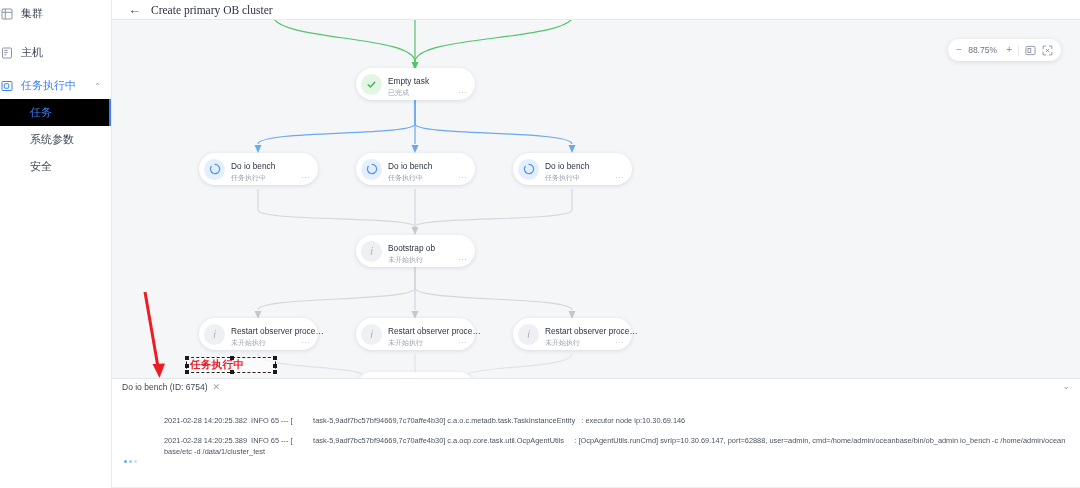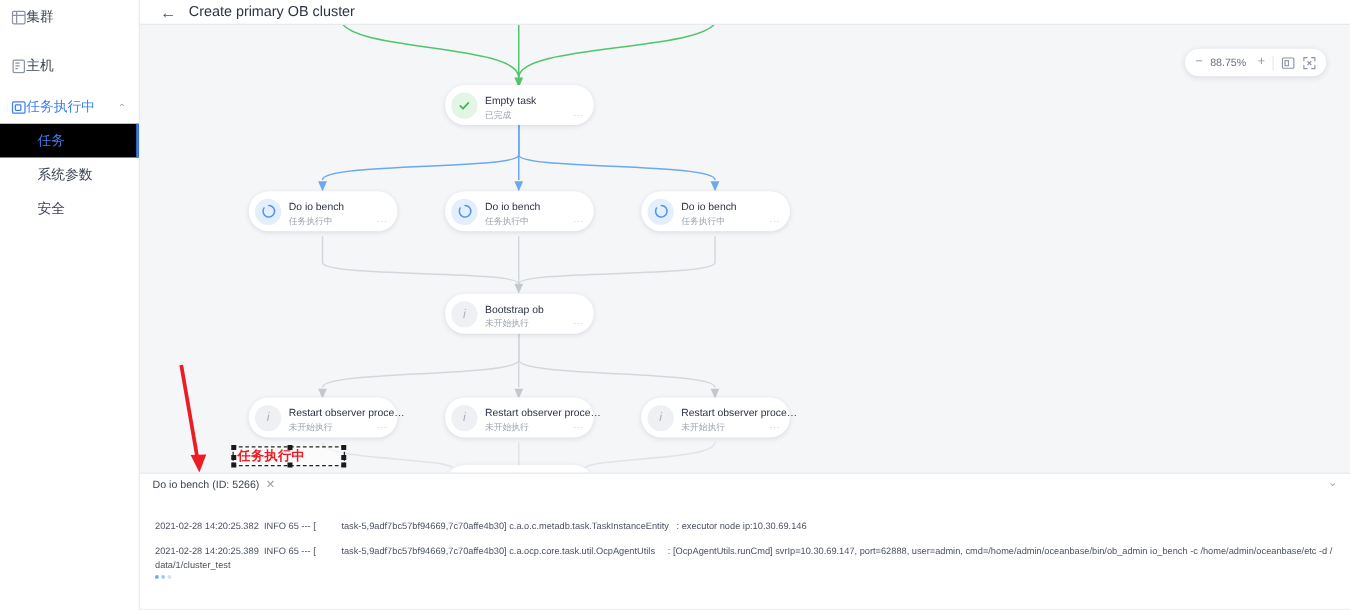--- a/index.html
+++ b/index.html
@@ -10,22 +10,22 @@
   }
   .app { position: relative; width: 1080px; height: 488px; display: flex; }
 
   
   .sidebar {
     width: 112px; height: 488px; background: #fff;
     border-right: 1px solid #e8eaec; flex: 0 0 112px;
     position: relative; z-index: 5;
   }
   .nav-item {
-    display: flex; align-items: center; 
-    height: 27px; padding-left: 9px; font-size: 11px; color: #3c4554;
+    display: flex; align-items: center; gap: 8px;
+    height: 27px; padding-left: 1px; font-size: 11px; color: #3c4554;
     position: relative; cursor: pointer;
   }
   .nav-item .ico {
     width: 12px; height: 12px; flex: 0 0 12px;
     display: flex; align-items: center; justify-content: center;
     color: #8a94a6;
   }
   .nav-item .ico svg { display: block; }
   .nav-item.active { color: #3b7ff3; }
   .nav-item.active .ico { color: #3b7ff3; }
@@ -45,21 +45,21 @@
   }
   .nav-gap { height: 6px; }
 
   
   .main { flex: 1; height: 488px; position: relative; background: #fff; }
   .topbar {
     height: 20px; display: flex; align-items: center; gap: 10px;
     padding-left: 16px; border-bottom: 1px solid #e8eaec; background: #fff;
   }
   .back-arrow { font-size: 13px; color: #4a5261; cursor: pointer; line-height: 1; }
-  .page-title { font-size: 11.5px; color: #2b3243; }
+  .page-title { font-size: 11.5px; color: #2b3243; font-family: Liberation Serif, serif; }
 
   
   .canvas {
     position: absolute; left: 0; right: 0; top: 20px; bottom: 110px;
     background: #f5f6f8; overflow: hidden;
   }
   .canvas-svg { position: absolute; left: 0; top: 0; }
 
   .node {
     position: absolute; display: flex; align-items: center;
@@ -125,21 +125,21 @@
     position: absolute; right: 10px; top: 3px; font-size: 9px;
     color: #9aa3b0; cursor: pointer; line-height: 1;
   }
   .log-body {
     position: absolute; left: 0; right: 0; top: 16px; bottom: 0;
     overflow: hidden; padding: 0 12px;
   }
   .log-line {
     font-size: 7.4px; color: #4a5261; line-height: 11px;
     font-family: "Liberation Sans", "DejaVu Sans", sans-serif;
-    white-space: pre-wrap; word-break: break-all;
+    white-space: pre-wrap; word-break: break-all; margin-left: 40px;
   }
   .log-line.ghost { color: #dfe3e8; height: 11px; overflow: hidden; }
   .log-spacer { height: 9px; }
   .loading-dots { display: flex; gap: 2px; padding-top: 3px; }
   .loading-dots i {
     width: 3px; height: 3px; border-radius: 50%; background: #6aa8f0; display: block;
   }
   .loading-dots i:nth-child(2) { background: #9cc6f6; }
   .loading-dots i:nth-child(3) { background: #cde0fb; }
   .bottom-rule {
@@ -381,21 +381,21 @@
             <path d="M1.2 4V1.2H4M8 1.2h2.8V4M10.8 8v2.8H8M4 10.8H1.2V8"></path>
             <path d="M4.6 4.6 6 6l1.4-1.4M4.6 7.4 6 6l1.4 1.4"></path>
           </svg>
         </span>
       </div>
     </div>
 
     <div class="logpanel">
       <div class="log-head">
         <span class="log-tab">
-          <span>Do io bench (ID: 5266)</span>
+          <span>Do io bench (ID: 6754)</span>
           <span class="x">✕</span>
         </span>
         <span class="chev-down">⌄</span>
       </div>
       <div class="log-body">
         <div class="log-line ghost">
           2021-02-28 14:20:25.370  INFO 65 --- [ task-5,9adf7bc57bf94669,7c70affe4b30] c.a.o.c.t.s.TaskExecutorService : scheduled for subtask
         </div>
         <div class="log-spacer"></div>
         <div class="log-line">2021-02-28 14:20:25.382  INFO 65 --- [          task-5,9adf7bc57bf94669,7c70affe4b30] c.a.o.c.metadb.task.TaskInstanceEntity   : executor node ip:10.30.69.146</div>

